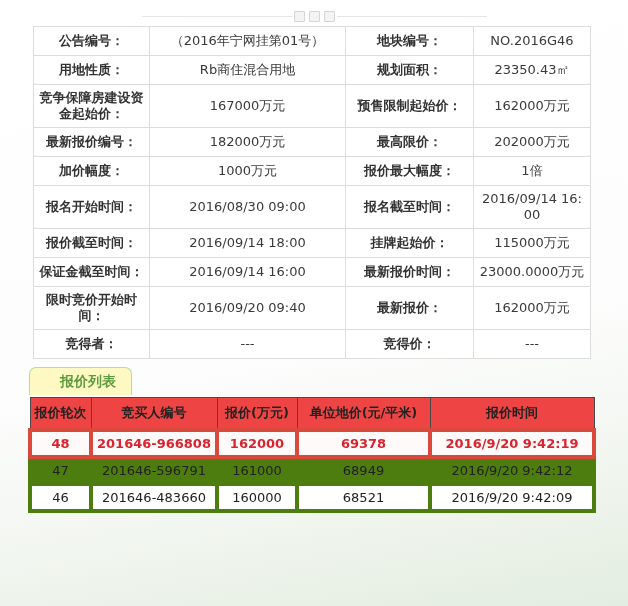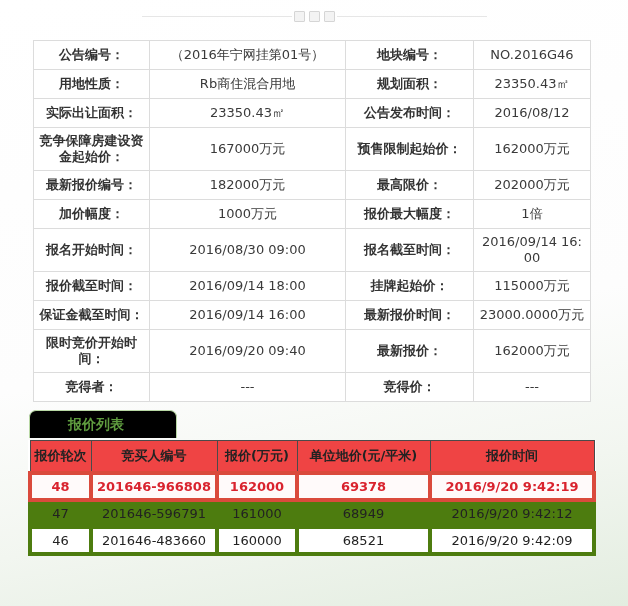--- a/index.html
+++ b/index.html
@@ -17,47 +17,47 @@
     height:12px;
   }
   .top-divider .line{flex:0 0 150px;height:1px;background:#e6e6e6;}
   .top-divider .sq{
     width:9px;height:9px;margin:0 2px;
     background:#f3f3f3;border:1px solid #d5d5d5;border-radius:1px;
   }
   
   table.info{
     border-collapse:collapse;table-layout:fixed;
-    width:557px;margin:18px 0 0 33px;
+    width:557px;margin:4px 0 0 33px;
     background:#ffffff;
   }
   table.info td{
     border:1px solid #dcdcdc;
     text-align:center;vertical-align:middle;
     font-size:13px;line-height:16px;
     color:#3a3a3a;
     padding:5px 4px;
     height:18px;
     word-break:break-all;
   }
   table.info td.label{font-weight:bold;color:#333;}
   table.info col.c1{width:116px;}
   table.info col.c2{width:196px;}
   table.info col.c3{width:128px;}
   table.info col.c4{width:117px;}
   
   .tab{
     margin:8px 0 0 29px;
-    width:148px;height:28px;
+    width:103px;height:28px;
     border:1px solid #b9d8a5;border-bottom:none;
     border-radius:7px 7px 0 0;
-    background:#000000;
+    background:#fef9c3;
     box-sizing:border-box;
     line-height:27px;
-    padding-left:38px;
+    padding-left:30px;
     font-size:14px;font-weight:bold;
     color:#5f9c3f;
     cursor:pointer;
   }
   
   table.bid{
     border-collapse:collapse;table-layout:fixed;
     width:568px;margin:2px 0 0 28px;
     background:#ffffff;
   }
@@ -111,26 +111,20 @@
         <td class="label">地块编号：</td>
         <td class="value">NO.2016G46</td>
       </tr>
       <tr>
         <td class="label">用地性质：</td>
         <td class="value">Rb商住混合用地</td>
         <td class="label">规划面积：</td>
         <td class="value">23350.43㎡</td>
       </tr>
       <tr>
-        <td class="label">实际出让面积：</td>
-        <td class="value">23350.43㎡</td>
-        <td class="label">公告发布时间：</td>
-        <td class="value">2016/08/12</td>
-      </tr>
-      <tr>
         <td class="label">竞争保障房建设资金起始价：</td>
         <td class="value">167000万元</td>
         <td class="label">预售限制起始价：</td>
         <td class="value">162000万元</td>
       </tr>
       <tr>
         <td class="label">最新报价编号：</td>
         <td class="value">182000万元</td>
         <td class="label">最高限价：</td>
         <td class="value">202000万元</td>

